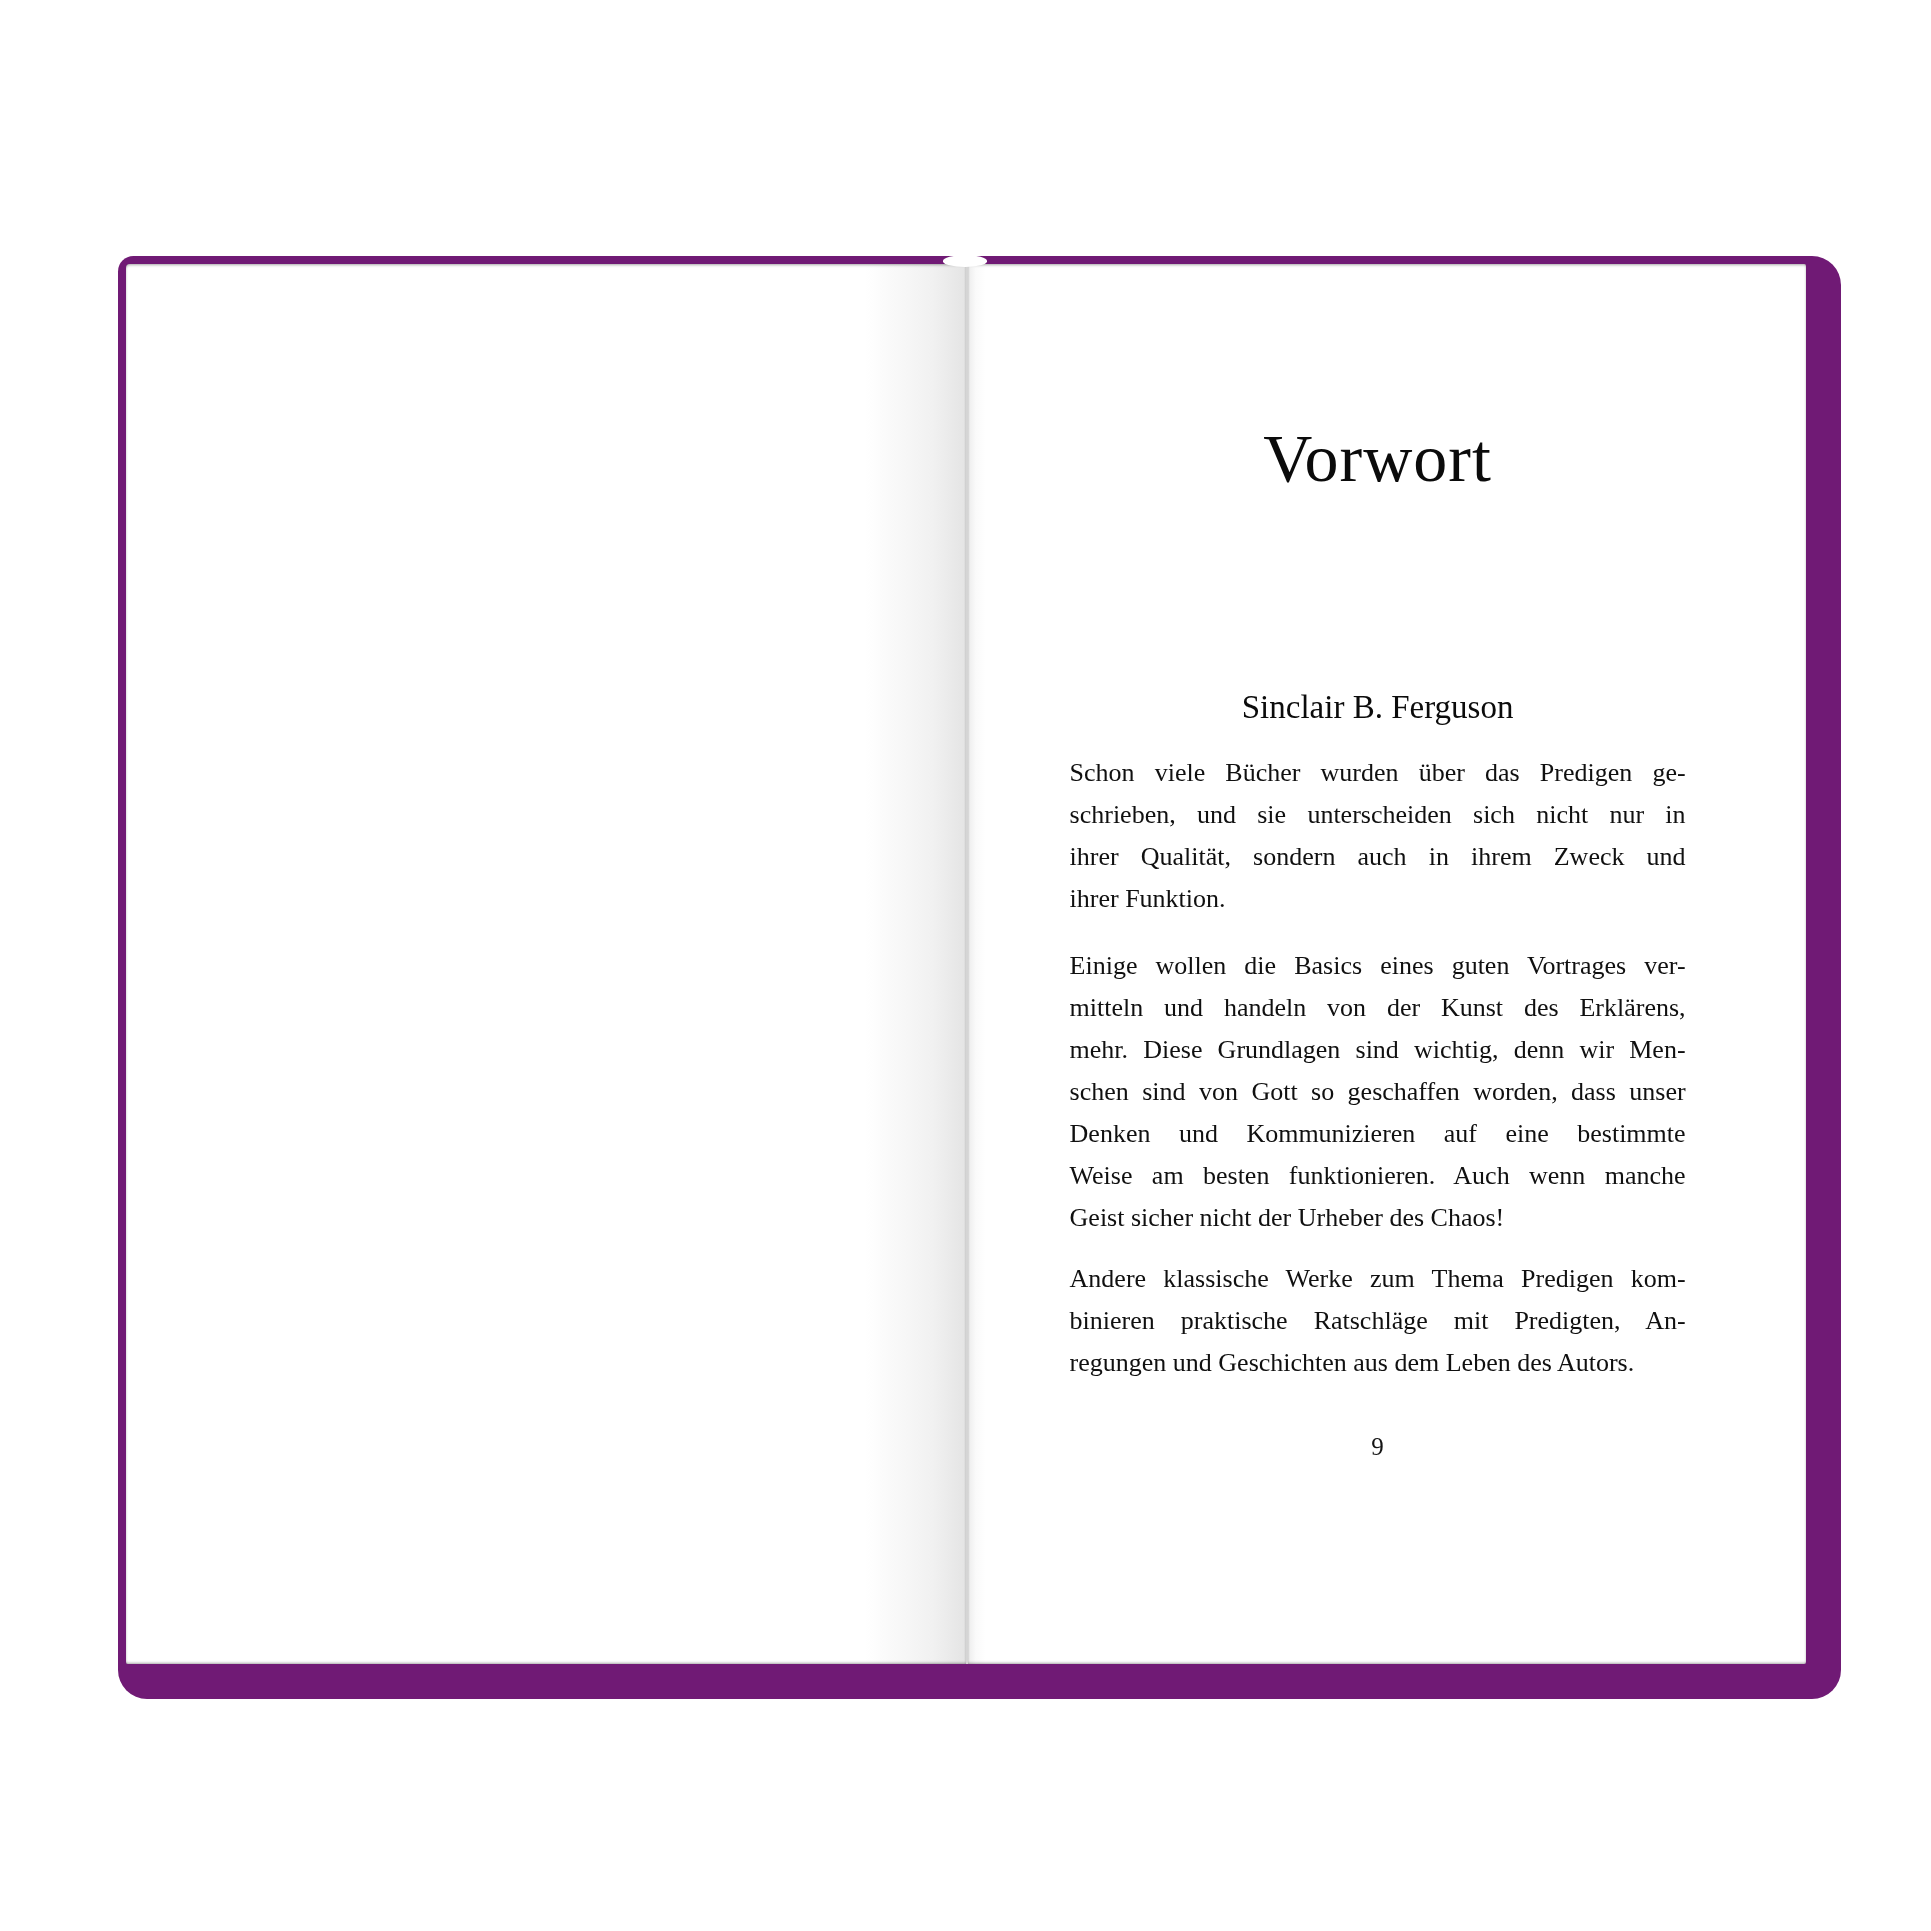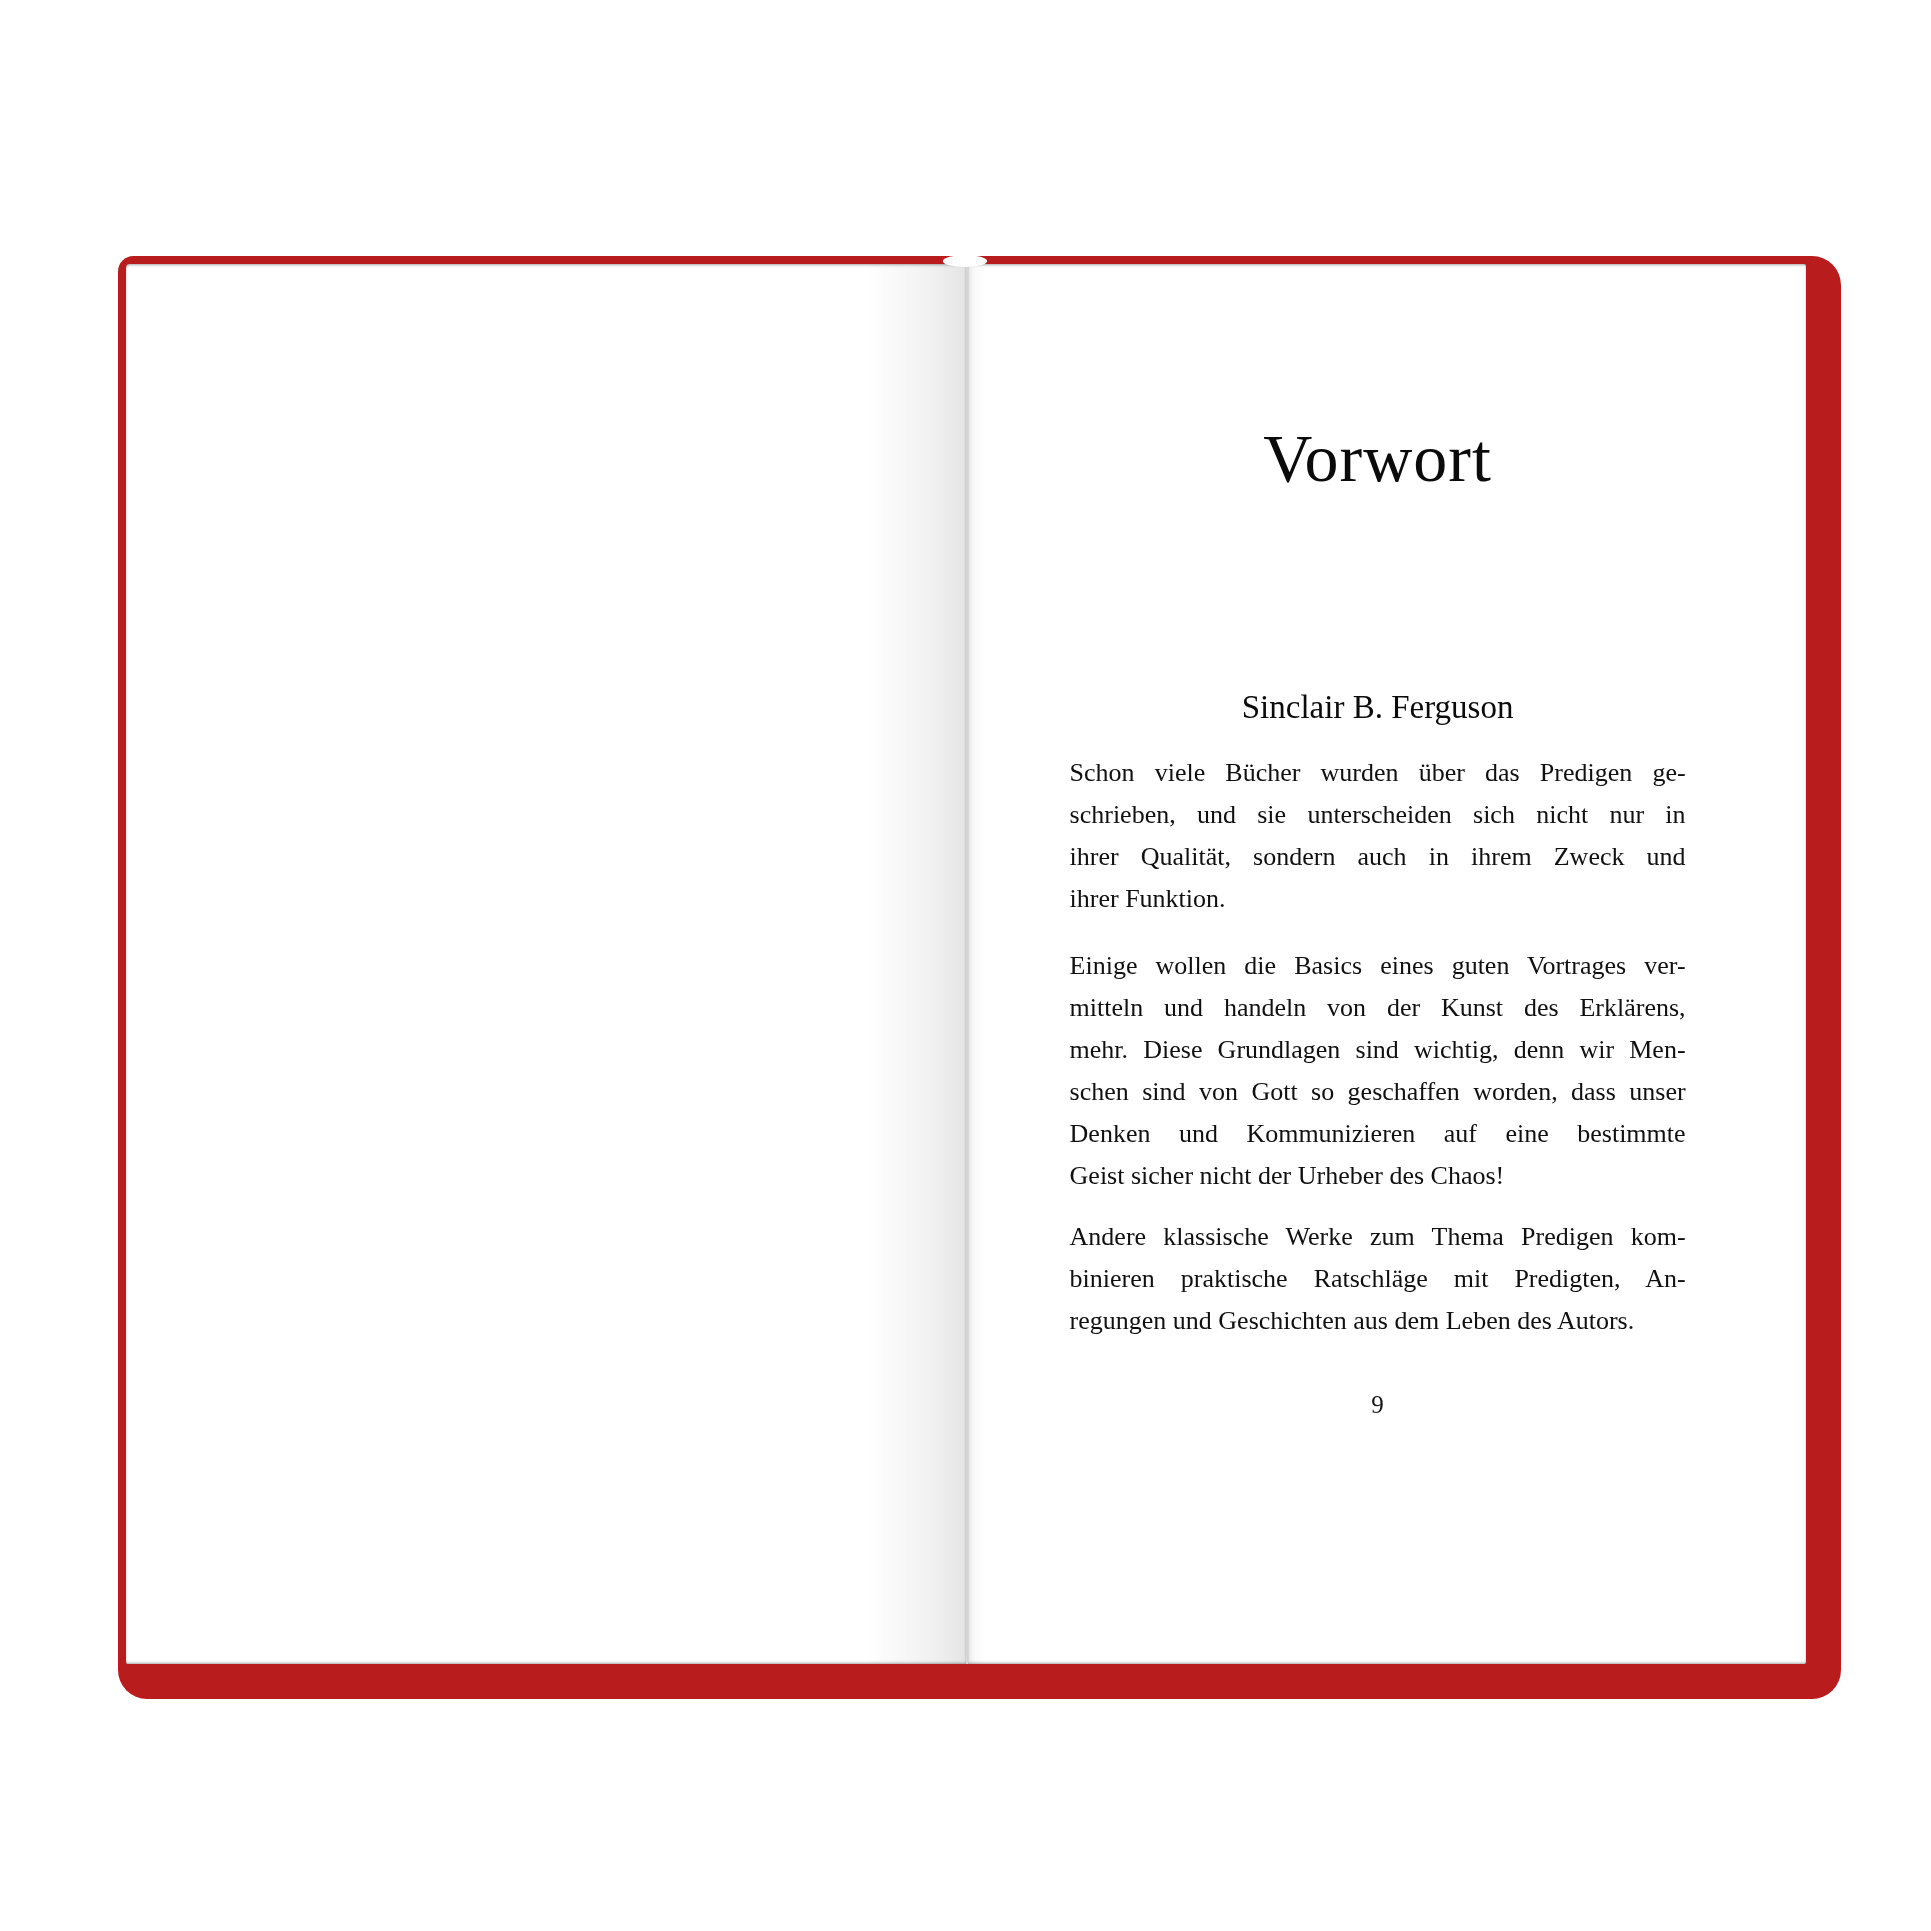--- a/index.html
+++ b/index.html
@@ -9,21 +9,21 @@
     background:#ffffff;
     font-family:"Liberation Serif","DejaVu Serif",serif;
     color:#0d0d0d;
     overflow:hidden;
   }
   
   .book{
     position:absolute;
     left:118px;top:256px;
     width:1723px;height:1443px;
-    background:#b91c1c;
+    background:#701a75;
     border-radius:15.4px 29px 29px 29px;
   }
   
   .pages{
     position:absolute;
     left:7.7px;top:7.7px;
     width:1680px;height:1400px;
     display:flex;
   }
   .page{
@@ -104,20 +104,21 @@
           <div class="line j">ihrer Qualität, sondern auch in ihrem Zweck und</div>
           <div class="line e">ihrer Funktion.</div>
         </div>
 
         <div class="para p2">
           <div class="line j">Einige wollen die Basics eines guten Vortrages ver-</div>
           <div class="line j">mitteln und handeln von der Kunst des Erklärens,</div>
           <div class="line j">mehr. Diese Grundlagen sind wichtig, denn wir Men-</div>
           <div class="line j">schen sind von Gott so geschaffen worden, dass unser</div>
           <div class="line j">Denken und Kommunizieren auf eine bestimmte</div>
+          <div class="line j">Weise am besten funktionieren. Auch wenn manche</div>
           <div class="line e">Geist sicher nicht der Urheber des Chaos!</div>
         </div>
 
         <div class="para p3">
           <div class="line j">Andere klassische Werke zum Thema Predigen kom-</div>
           <div class="line j">binieren praktische Ratschläge mit Predigten, An-</div>
           <div class="line e">regungen und Geschichten aus dem Leben des Autors.</div>
         </div>
 
         <div class="pagenum">9</div>

